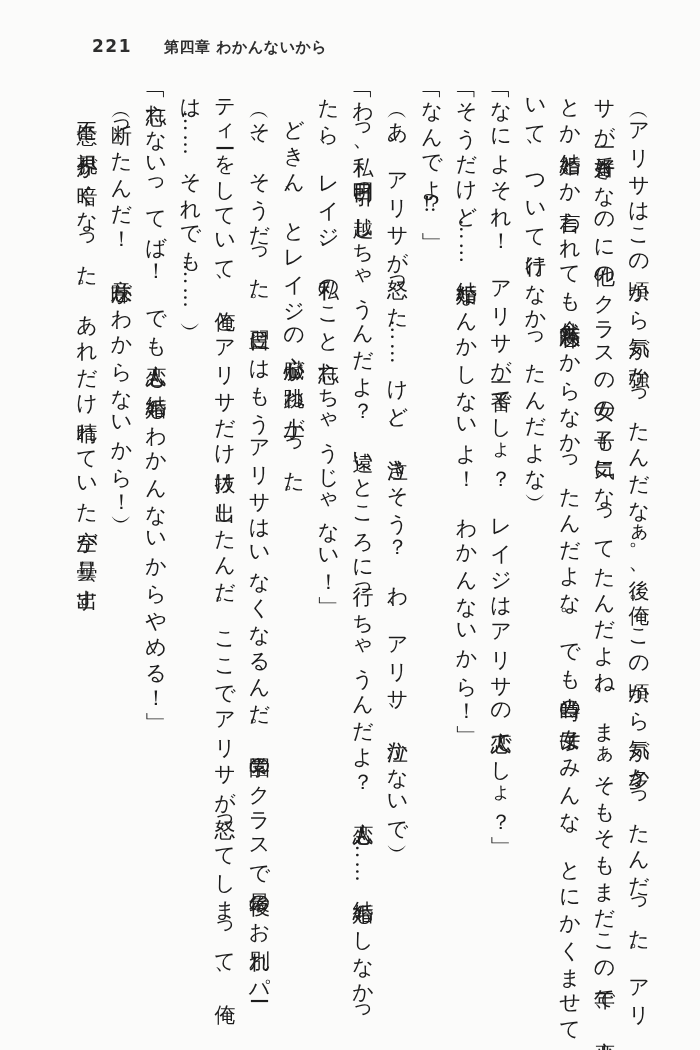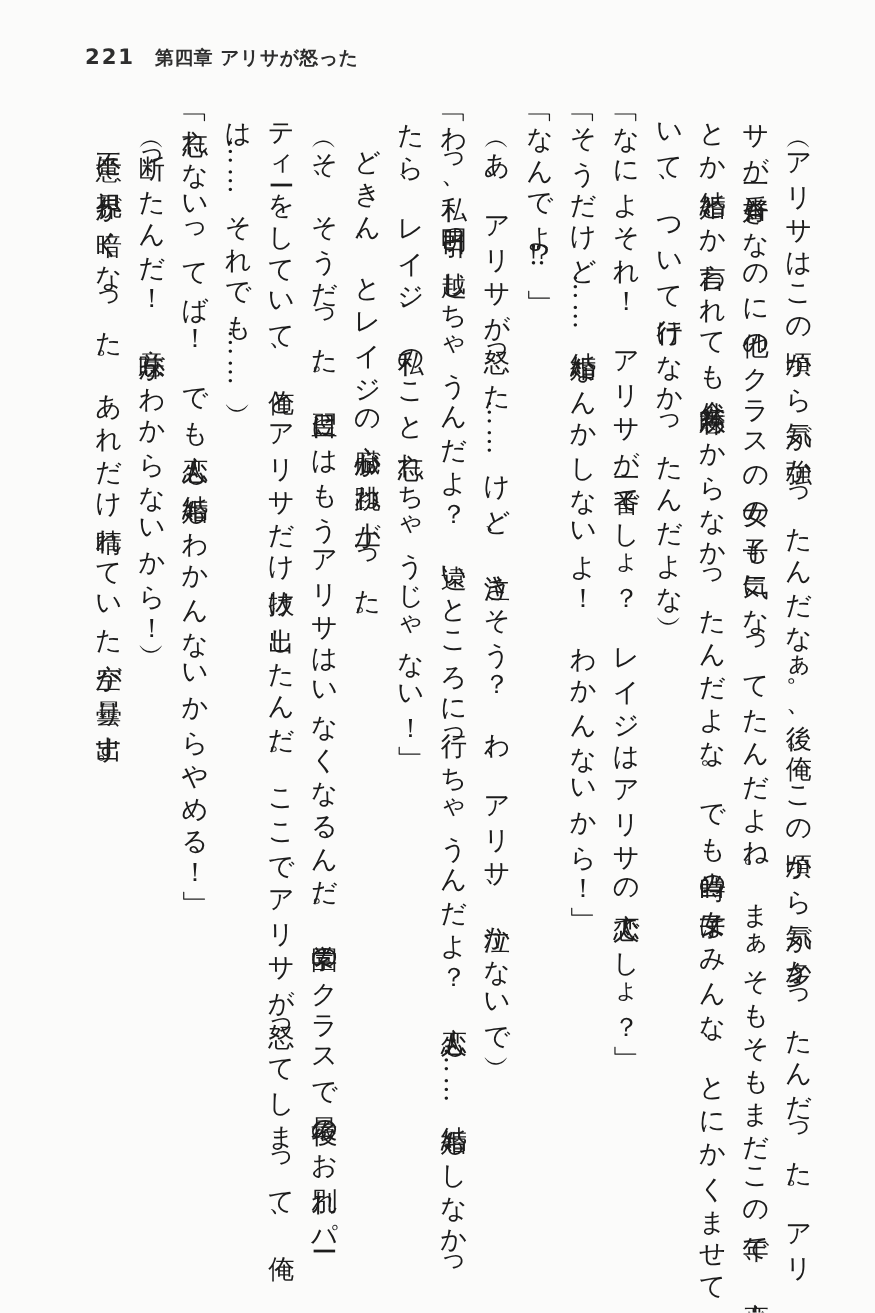--- a/index.html
+++ b/index.html
@@ -14,24 +14,24 @@
     overflow: hidden;
   }
   .page {
     position: absolute;
     inset: 0;
     background: #fbfbfa;
   }
   .header {
     position: absolute;
     top: 36px;
-    left: 68px;
+    left: 92px;
     display: flex;
     align-items: baseline;
-    gap: 16px;
+    gap: 32px;
     font-family: "DejaVu Sans", "Liberation Sans", sans-serif;
     color: #2e2e2e;
   }
   .page-num {
     font-size: 17px;
     font-weight: 700;
     letter-spacing: 1.5px;
   }
   .chapter {
     font-size: 15px;
@@ -61,21 +61,21 @@
   .para.indent {
     text-indent: 1em;
   }
 </style>
 </head>
 <body>
 
 <div class="page">
   <div class="header">
     <span class="page-num">221</span>
-    <span class="chapter">第四章 アリサが怒った</span>
+    <span class="chapter">第四章 わかんないから</span>
   </div>
   <div class="text-area">
       <p class="para indent">（アリサはこの頃から気が強かったんだなぁ。後、俺。この頃から気が多かったんだった。アリサが一番好きなのに他のクラスの女の子も気になってたんだよね。まぁそもそもまだこの年で、恋人とか結婚とか言われても全然意味わからなかったんだよな。でも当時の女子はみんな、とにかくませていて、ついて行けなかったんだよな）</p>
       <p class="para">「なによそれ！　アリサが一番でしょ？　レイジはアリサの恋人でしょ？」</p>
       <p class="para">「そうだけど……結婚なんかしないよ！　わかんないから！」</p>
       <p class="para">「なんでよ⁉」</p>
       <p class="para indent">（あ、アリサが怒った……けど、泣きそう？　わ、アリサ、泣かないで）</p>
       <p class="para">「わっ私、明日引っ越しちゃうんだよ？　遠いところに行っちゃうんだよ？　恋人も……結婚もしなかったら、レイジ、私のこと忘れちゃうじゃない！」</p>
       <p class="para indent">どきん、とレイジの心臓が跳ね上がった。</p>
       <p class="para indent">（そ、そうだった。翌日にはもうアリサはいなくなるんだ。学園のクラスで最後のお別れパーティーをしていて、俺とアリサだけ抜け出したんだ。ここでアリサが怒ってしまって、俺は……それでも……）</p>

